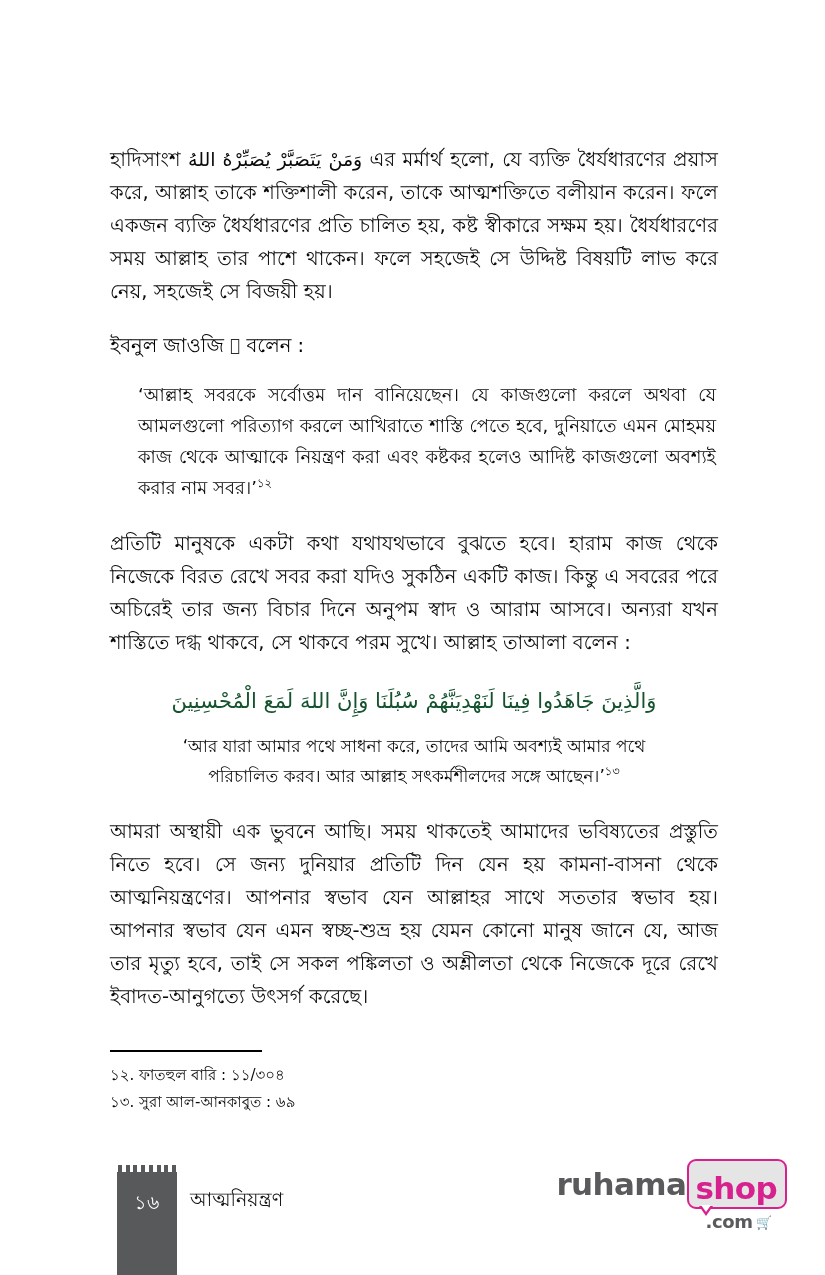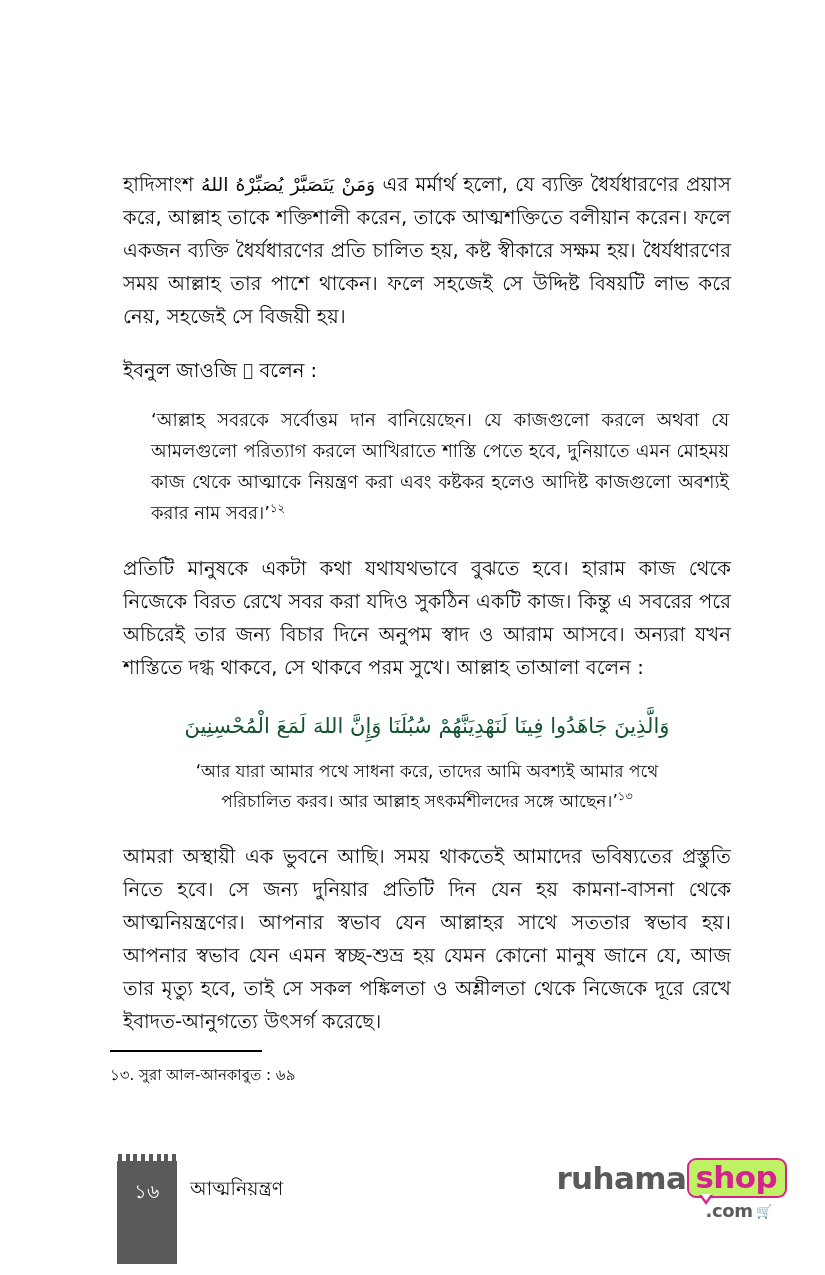--- a/index.html
+++ b/index.html
@@ -22,23 +22,22 @@
     left: 0; top: 0;
     width: 825px;
     height: 1275px;
     background: #ffffff;
   }
 
   
   .content {
     position: absolute;
     left: 110px;
-    top: 168px;
+    top: 143px;
     width: 608px;
-    margin-left: 13px;
   }
 
   .para {
     font-family: "DejaVu Sans", "Liberation Sans", sans-serif;
     font-size: 19.5px;
     line-height: 33px;
     text-align: justify;
     text-align-last: left;
     margin: 0 0 22px 0;
     color: #0a0a0a;
@@ -123,21 +122,21 @@
     font-family: "DejaVu Sans", "Liberation Sans", sans-serif;
     font-size: 15px;
     line-height: 27px;
     color: #0a0a0a;
   }
 
   
   .footer {
     position: absolute;
     left: 0;
-    bottom: 11px;
+    bottom: 0;
     width: 825px;
     height: 130px;
   }
 
   .pagenum-block {
     position: absolute;
     left: 117px;
     bottom: 0;
     width: 60px;
     height: 103px;
@@ -200,23 +199,23 @@
     font-size: 31px;
     font-weight: bold;
     color: #5a5a5c;
     letter-spacing: -0.6px;
     line-height: 1;
   }
   .logo-bubble {
     position: relative;
     border: 2.5px solid #d6218f;
     border-radius: 9px;
-    padding: 2px 8px 3px 6px;
+    padding: 12px 8px 3px 6px;
     margin-left: 1px;
-    background: #bef264;
+    background: #e5e5e5;
   }
   .logo-shop {
     font-family: "DejaVu Sans", "Liberation Sans", sans-serif;
     font-size: 31px;
     font-weight: bold;
     color: #d6218f;
     letter-spacing: -0.6px;
     line-height: 1;
     display: block;
   }
@@ -280,20 +279,21 @@
     <p class="ayah">وَالَّذِينَ جَاهَدُوا فِينَا لَنَهْدِيَنَّهُمْ سُبُلَنَا وَإِنَّ اللهَ لَمَعَ الْمُحْسِنِينَ</p>
 
     <p class="ayah-translation"><span>‘আর যারা আমার পথে সাধনা করে, তাদের আমি অবশ্যই আমার পথে পরিচালিত করব। আর আল্লাহ সৎকর্মশীলদের সঙ্গে আছেন।’</span><span class="supn">১৩</span></p>
 
     <p class="para">আমরা অস্থায়ী এক ভুবনে আছি। সময় থাকতেই আমাদের ভবিষ্যতের প্রস্তুতি নিতে হবে। সে জন্য দুনিয়ার প্রতিটি দিন যেন হয় কামনা-বাসনা থেকে আত্মনিয়ন্ত্রণের। আপনার স্বভাব যেন আল্লাহর সাথে সততার স্বভাব হয়। আপনার স্বভাব যেন এমন স্বচ্ছ-শুভ্র হয় যেমন কোনো মানুষ জানে যে, আজ তার মৃত্যু হবে, তাই সে সকল পঙ্কিলতা ও অশ্লীলতা থেকে নিজেকে দূরে রেখে ইবাদত-আনুগত্যে উৎসর্গ করেছে।</p>
 
   </div>
 
   <div class="footnotes">
     <div class="fn-rule"></div>
+    <div class="fn-item">১২. ফাতহুল বারি : ১১/৩০৪</div>
     <div class="fn-item">১৩. সুরা আল-আনকাবুত : ৬৯</div>
   </div>
 
   <div class="footer">
 
     <div class="pagenum-dots">
       <i></i>
       <i></i>
       <i></i>
       <i></i>

